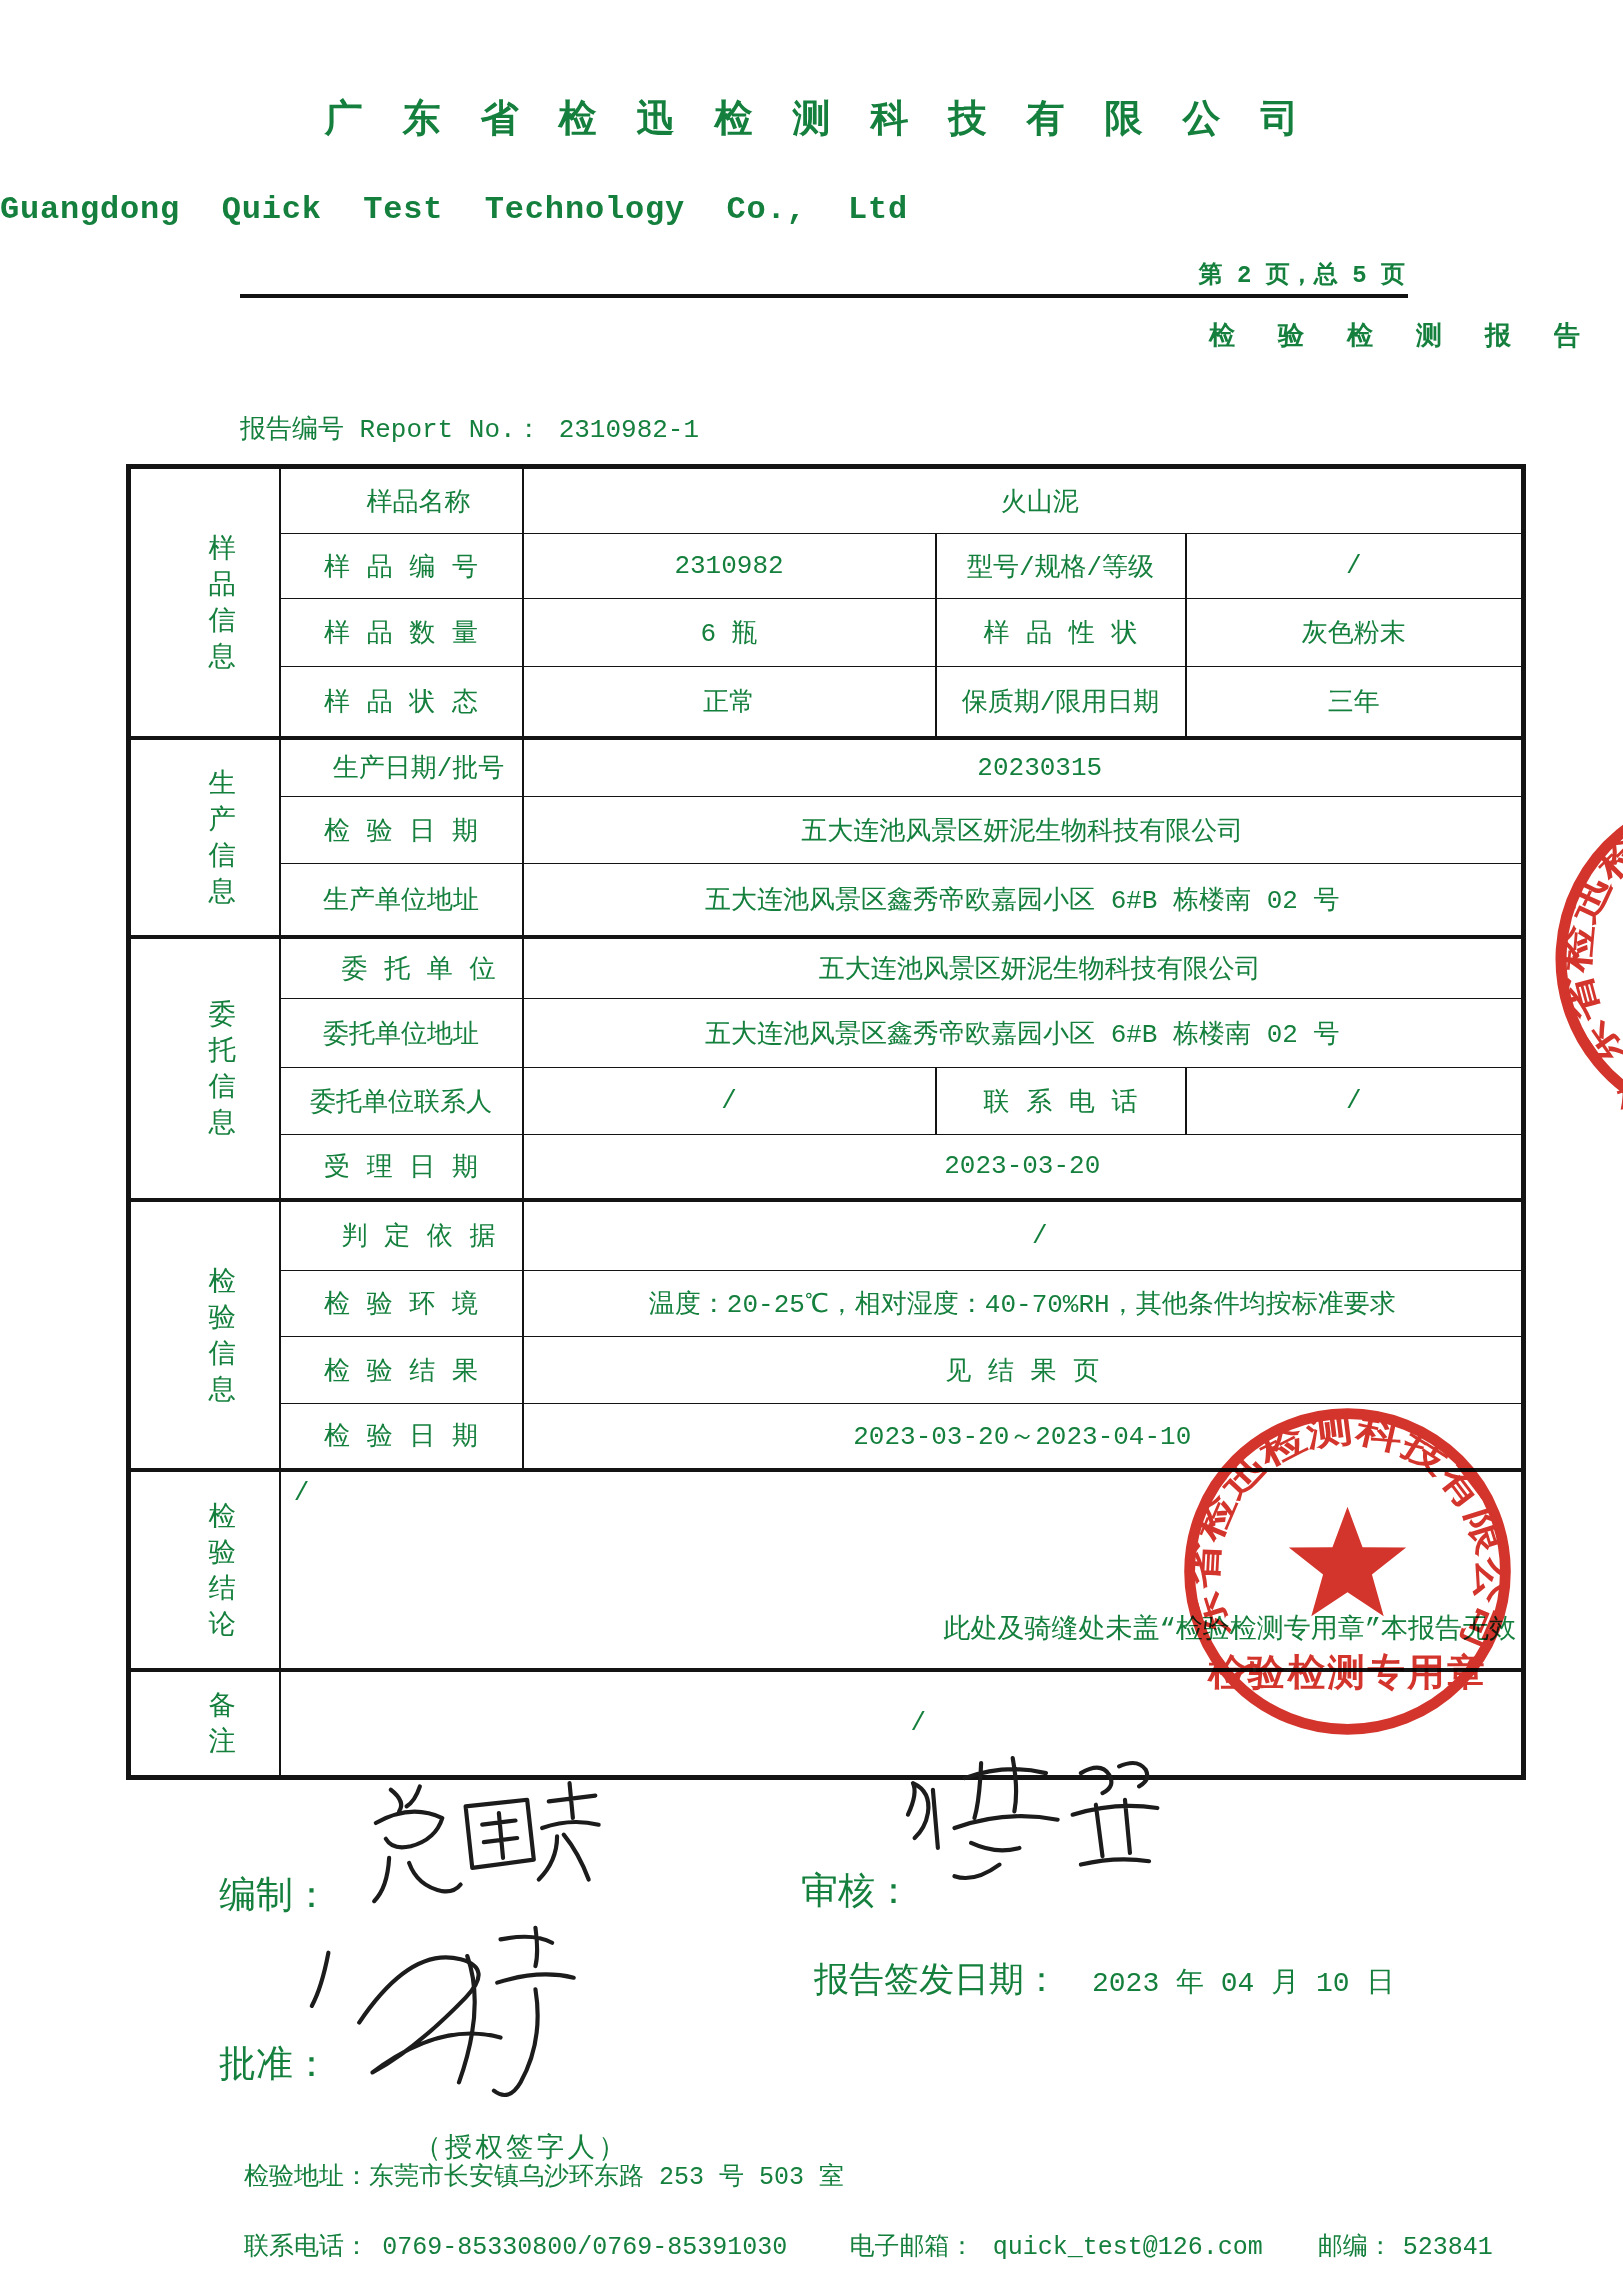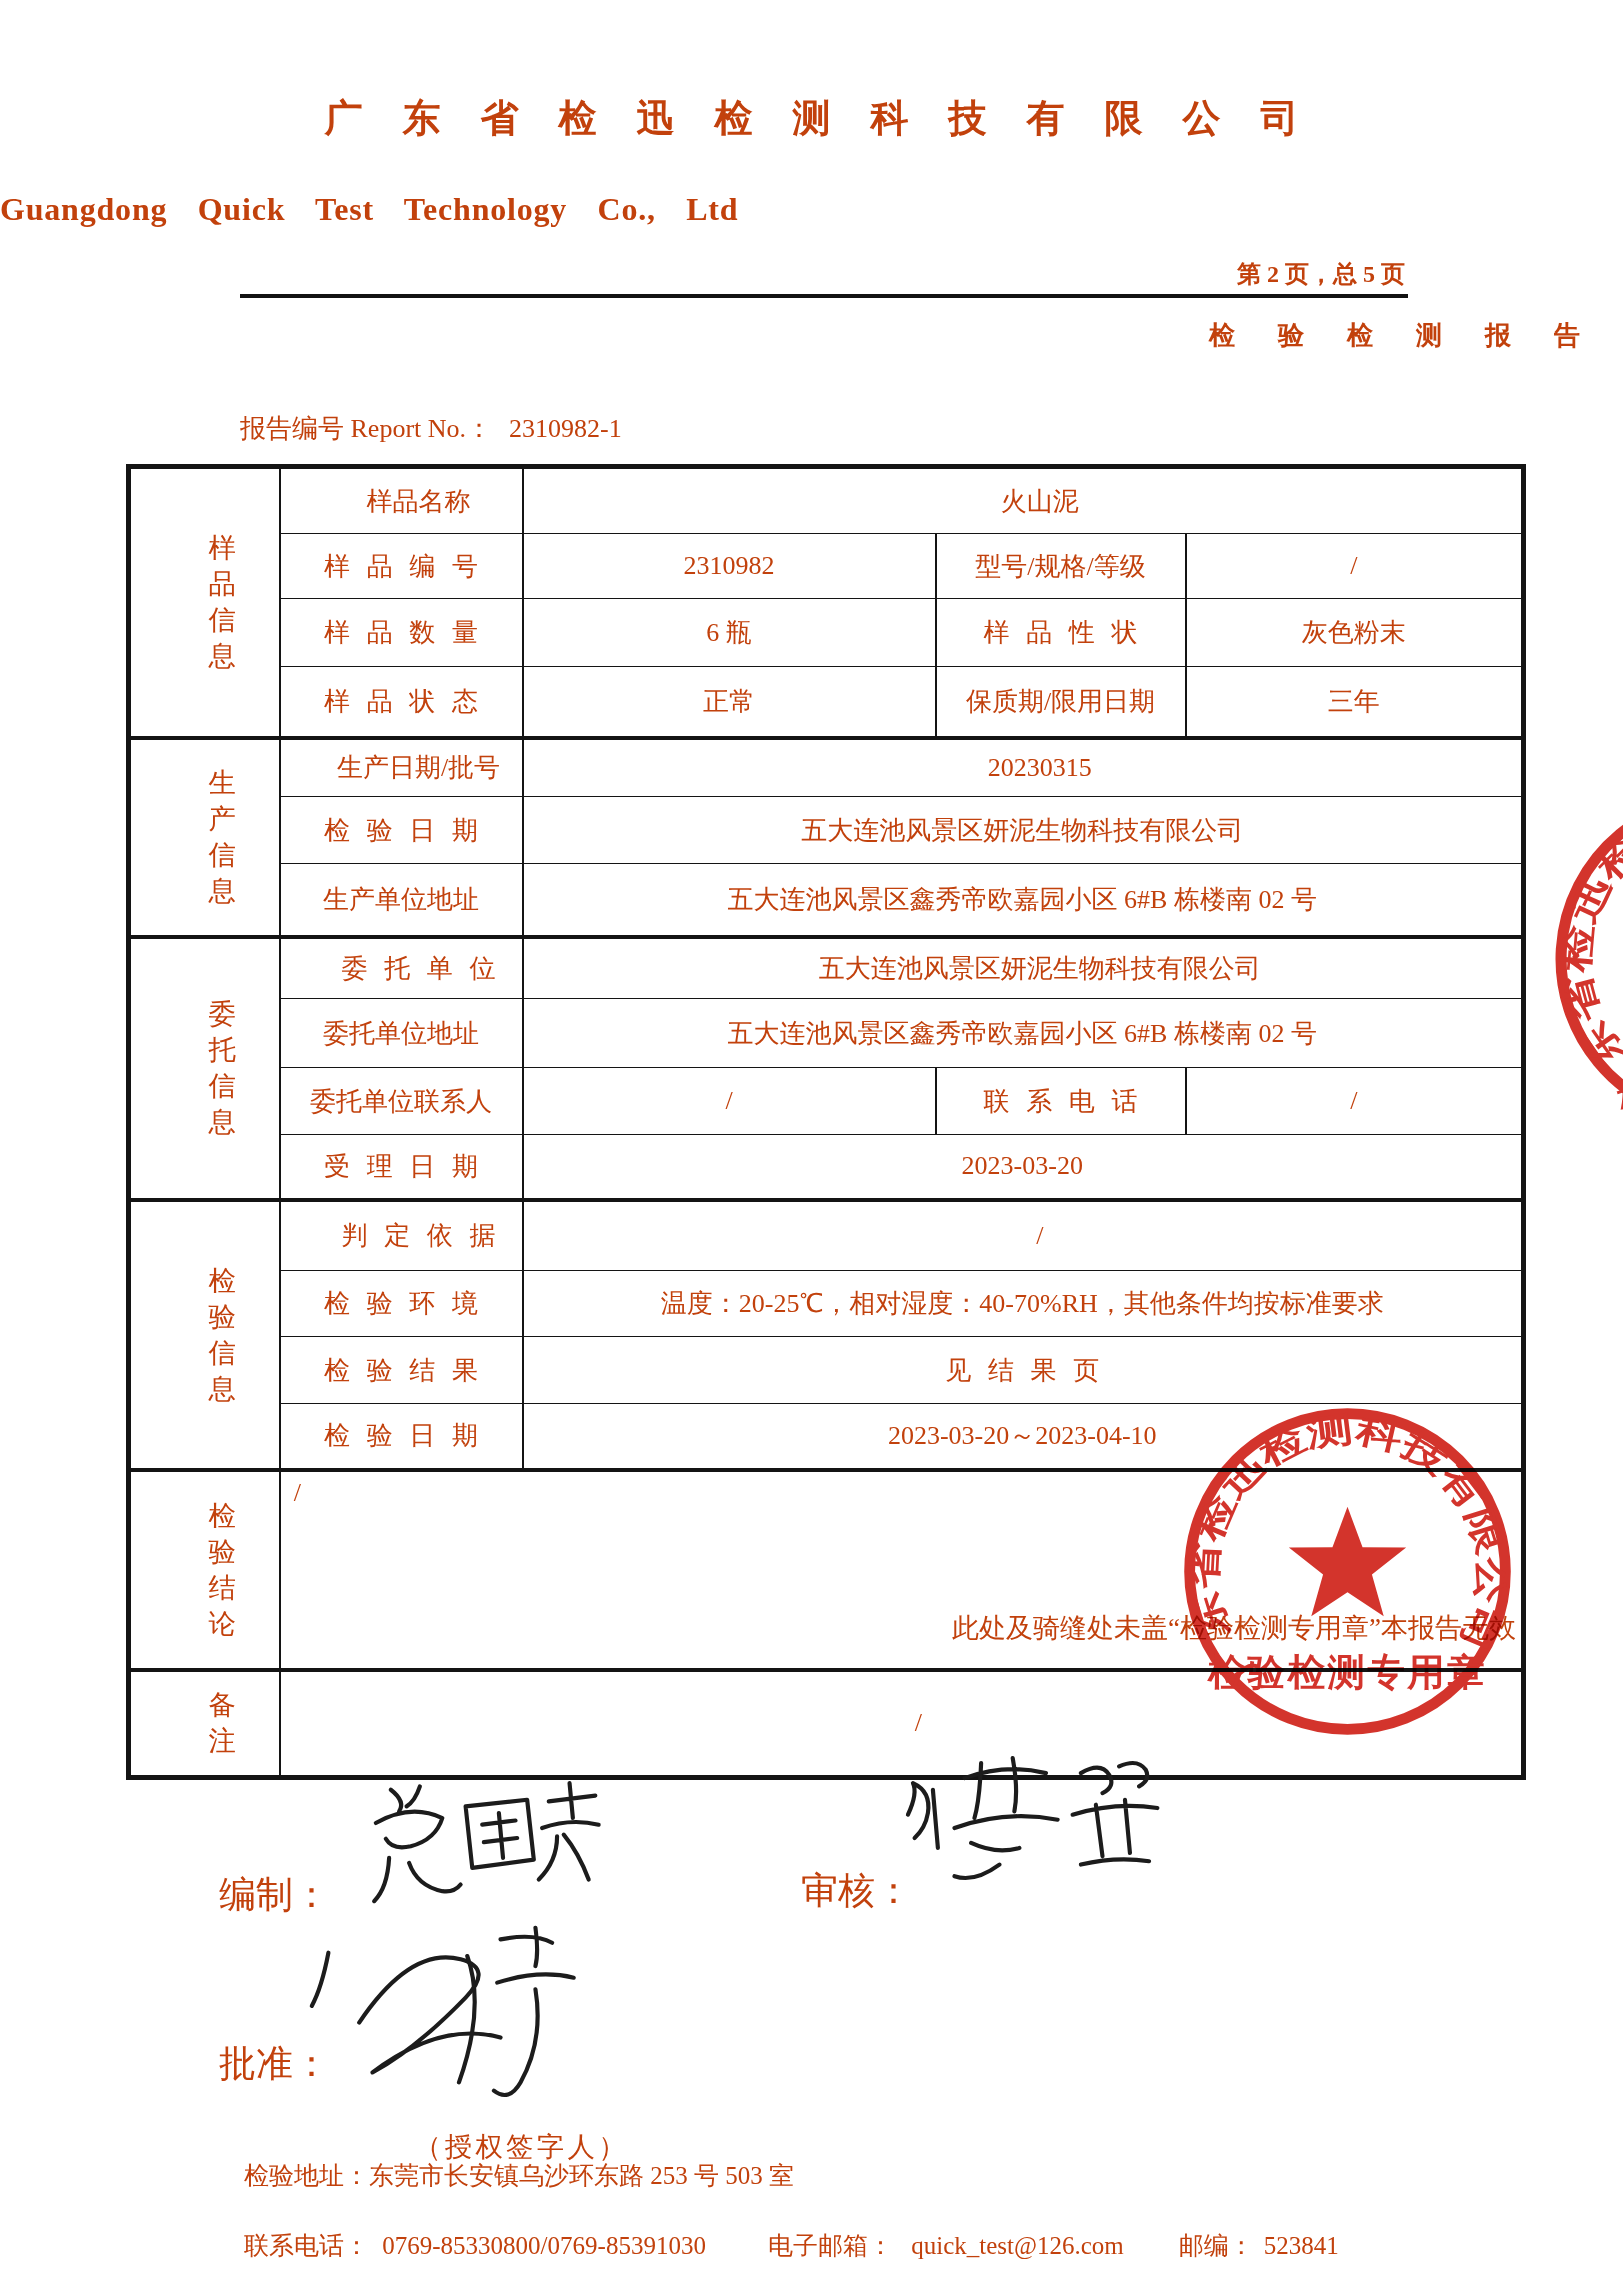--- a/index.html
+++ b/index.html
@@ -1,18 +1,18 @@
 <!DOCTYPE html>
 <html style="font-size:13.3px"><head>
 <meta charset="utf-8">
 <style>
   html,body{margin:0;padding:0;background:#888;}
   .page{
     position:relative;width:1623px;height:2295px;background:#ffffff;
-    font-family:Liberation Serif, serif;color:#c2410c;
+    font-family:Liberation Mono, monospace;color:#15803d;
     overflow:hidden;margin:0 auto;
   }
   .abs{position:absolute;}
   
   .company-cn{top:93px;left:0;width:100%;text-align:center;font-size:38px;font-weight:bold;
     letter-spacing:40px;text-indent:40px;white-space:nowrap;}
   .company-en{top:191px;left:0;width:100%;text-align:left;font-size:32px;font-weight:bold;
     word-spacing:21.6px;letter-spacing:0.8px;white-space:nowrap;}
   .page-info{top:258px;right:218px;font-size:24px;font-weight:bold;white-space:nowrap;}
   .head-rule{top:294px;left:240px;width:1168px;height:4.2px;background:#121212;}
@@ -223,20 +223,23 @@
     <text font-size="41" font-weight="bold" fill="#d12920">
       <textPath href="#arcSeam" textLength="716" lengthAdjust="spacingAndGlyphs">广东省检迅检测科技有限公司</textPath>
     </text>
     <polygon fill="#d12920" points="0,-78 18.1,-29.1 70.6,-28.9 29.4,3.6 43.6,53.9 0,25 -43.6,53.9 -29.4,3.6 -70.6,-28.9 -18.1,-29.1"></polygon>
     <text y="136" text-anchor="middle" font-size="45" font-weight="bold" fill="#d12920" letter-spacing="3">检验检测专用章</text>
   </svg>
 
   <div class="abs sig-label lbl-prepared">编制：</div>
   <div class="abs sig-label lbl-reviewed">审核：</div>
   <div class="abs sig-label lbl-approved">批准：</div>
+  <div class="abs issue-line">
+    <span>报告签发日期：</span><span class="val">2023 年 04 月 10 日</span>
+  </div>
   <div class="abs auth-note">（授权签字人）</div>
 
   <svg class="abs sig-svg" width="1623" height="466" viewBox="0 2090 1952 560" fill="none" stroke="#1c1c1c" stroke-width="5" stroke-linecap="round" stroke-linejoin="round">
     <g>
       <path d="M470 2152 q18 14 10 26 M505 2148 q-6 18 -16 24"></path>
       <path d="M452 2192 q42 -24 80 -6 q-8 26 -38 34 q-22 5 -30 -9"></path>
       <path d="M468 2234 q-2 36 -18 52 M492 2240 q10 28 40 34 q14 2 22 -8"></path>
       <path d="M560 2172 l74 -8 l8 72 l-74 10 z M580 2194 l40 -5 M582 2215 l40 -5 M600 2180 l5 54"></path>
       <path d="M660 2166 l56 -7 M685 2144 l4 42 M652 2198 q34 -12 68 -4 M670 2208 q0 30 -22 52 M678 2206 q18 22 30 54"></path>
     </g>

